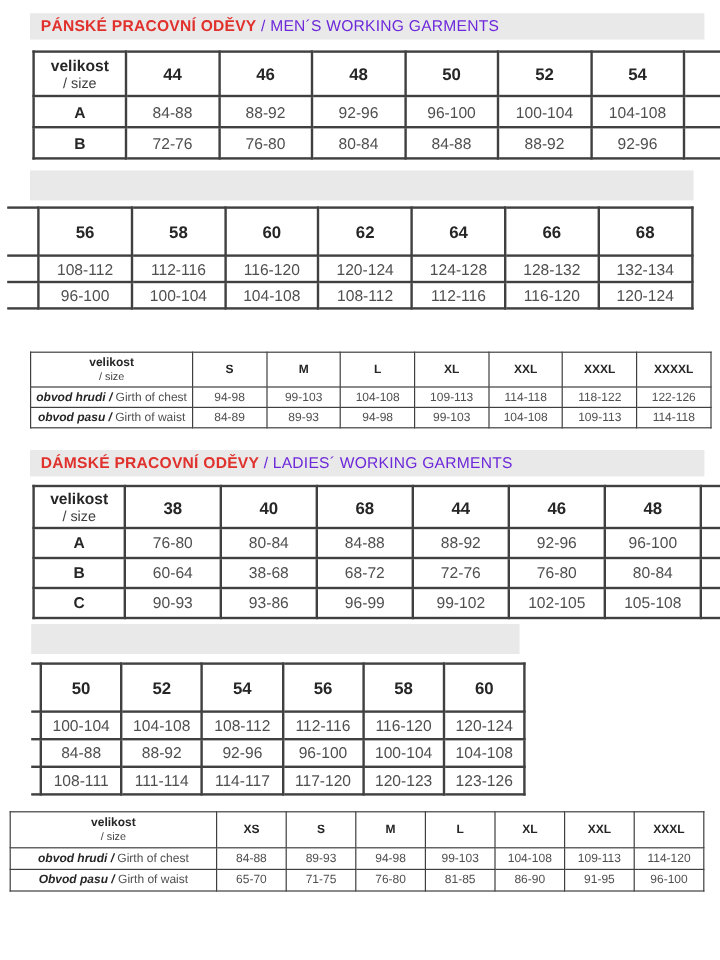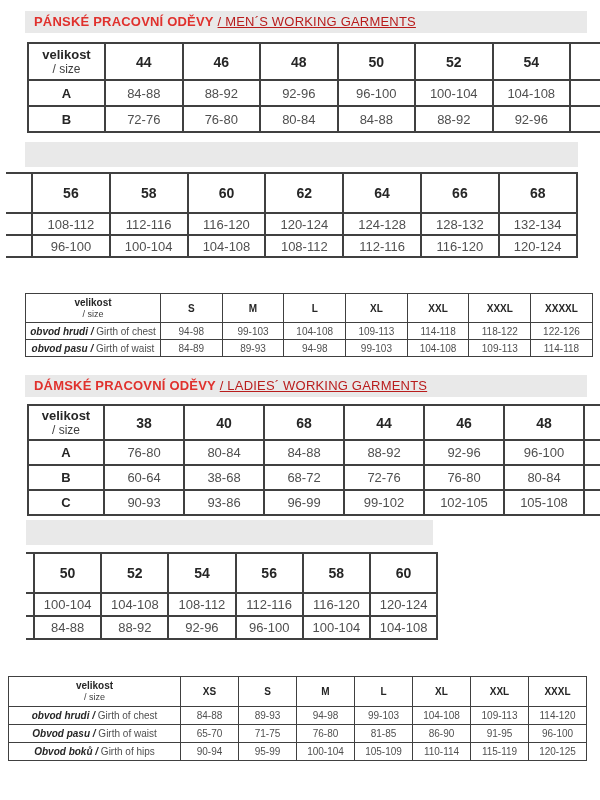--- a/index.html
+++ b/index.html
@@ -3,21 +3,21 @@
 <meta charset="utf-8">
 <style>
   html,body{margin:0;padding:0;background:#ffffff;}
   #page{
     position:relative;width:600px;height:800px;background:#ffffff;overflow:hidden;
     font-family:"Liberation Sans","DejaVu Sans",sans-serif;
   }
   
   .bar{position:absolute;background:#e9e9e9;white-space:nowrap;overflow:hidden;}
   .bar .tb{font-weight:bold;color:#e0312d;}
-  .bar .tr{font-weight:normal;color:#b91c1c;text-decoration:underline;}
+  .bar .tr{font-weight:normal;color:#6d28d9;}
   .bar-big{font-size:13px;line-height:22px;padding-left:9px;letter-spacing:.2px;}
   .bar-small{font-size:10.5px;line-height:16px;padding-left:9px;letter-spacing:.1px;}
   
   table{position:absolute;border-collapse:collapse;table-layout:fixed;background:#fff;}
   th,td{padding:0;margin:0;text-align:center;vertical-align:middle;overflow:hidden;}
   .tbl-lg th,.tbl-lg td{border:2px solid #404040;}
   .tbl-sm th,.tbl-sm td{border:1.5px solid #404040;}
   .cut-left tr > *:first-child{border-left:none;}
   .cut-right tr > *:last-child{border-right:none;}
   .corner .cb{font-weight:bold;color:#262626;}
@@ -313,20 +313,29 @@
         </tr>
         <tr>
           <td class="stub"></td>
           <td class="val">84-88</td>
           <td class="val">88-92</td>
           <td class="val">92-96</td>
           <td class="val">96-100</td>
           <td class="val">100-104</td>
           <td class="val">104-108</td>
         </tr>
+        <tr>
+          <td class="stub"></td>
+          <td class="val">108-111</td>
+          <td class="val">111-114</td>
+          <td class="val">114-117</td>
+          <td class="val">117-120</td>
+          <td class="val">120-123</td>
+          <td class="val">123-126</td>
+        </tr>
       </tbody>
     </table>
 
   <table id="t4" class="tbl-sm">
       <colgroup>
         <col style="width: 172px;">
         <col style="width: 58px;">
         <col style="width: 58px;">
         <col style="width: 58px;">
         <col style="width: 58px;">
@@ -363,26 +372,16 @@
         <tr>
           <td class="rmix"><b>Obvod pasu /</b><span> Girth of waist</span></td>
           <td class="val">65-70</td>
           <td class="val">71-75</td>
           <td class="val">76-80</td>
           <td class="val">81-85</td>
           <td class="val">86-90</td>
           <td class="val">91-95</td>
           <td class="val">96-100</td>
         </tr>
-        <tr>
-          <td class="rmix"><b>Obvod boků /</b><span> Girth of hips</span></td>
-          <td class="val">90-94</td>
-          <td class="val">95-99</td>
-          <td class="val">100-104</td>
-          <td class="val">105-109</td>
-          <td class="val">110-114</td>
-          <td class="val">115-119</td>
-          <td class="val">120-125</td>
-        </tr>
       </tbody>
     </table>
 
 </div>
 
 </body></html>

